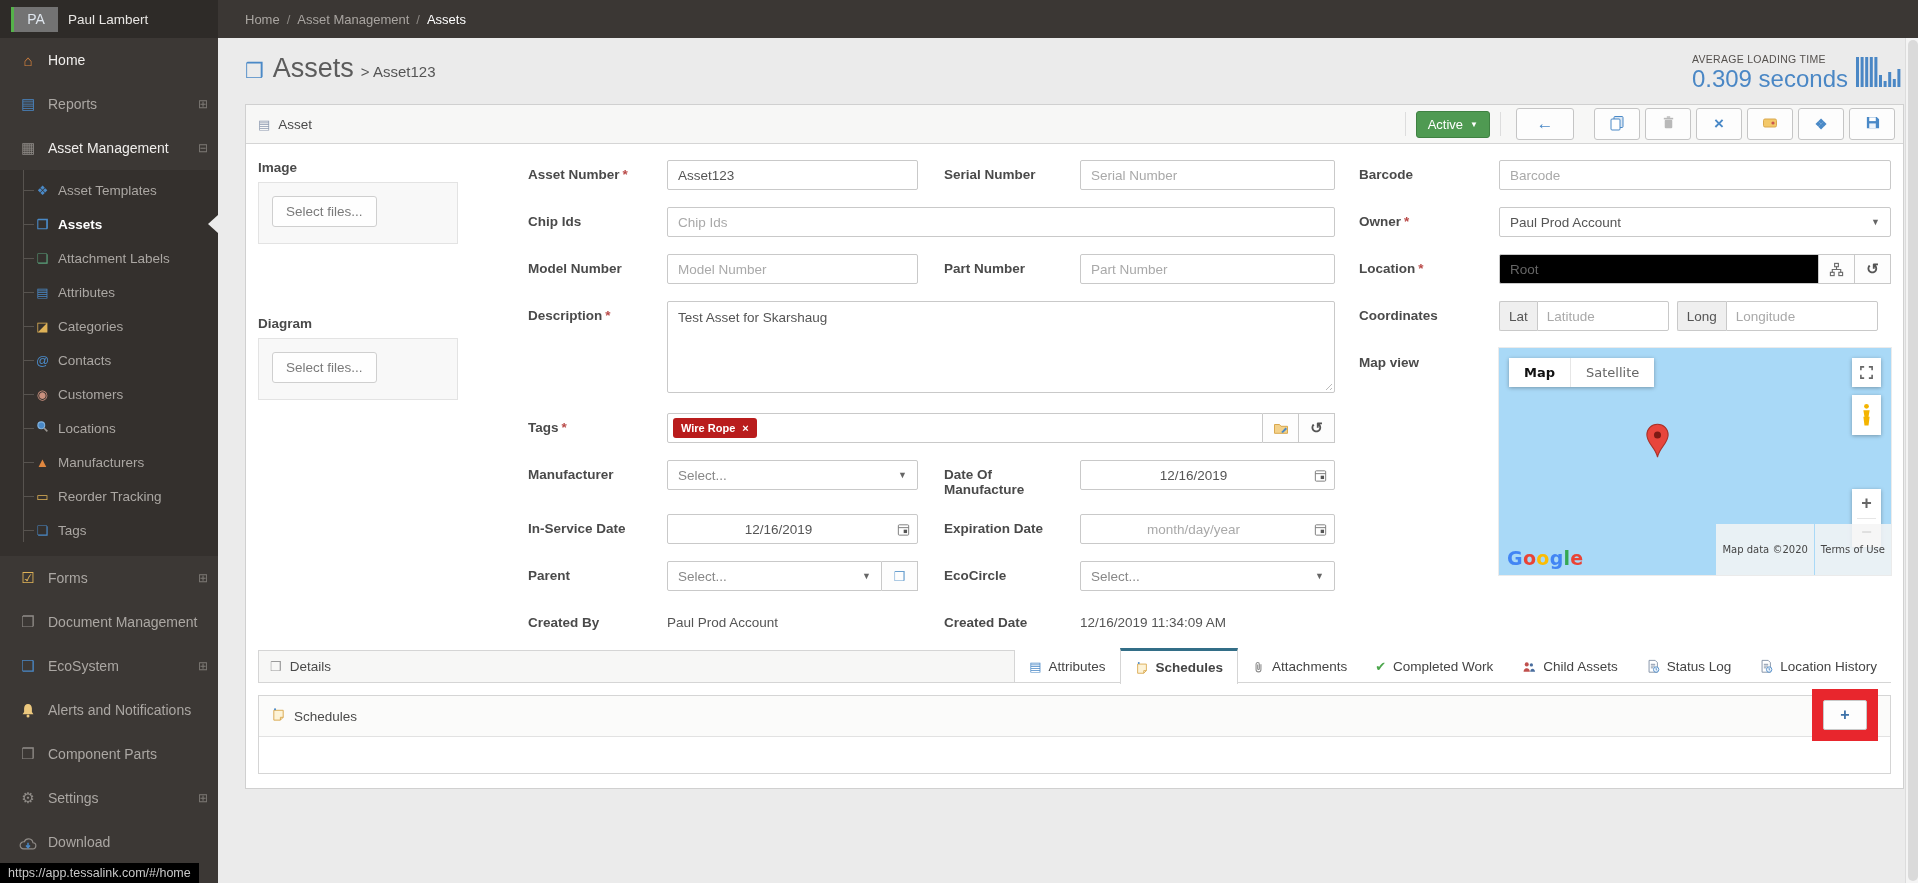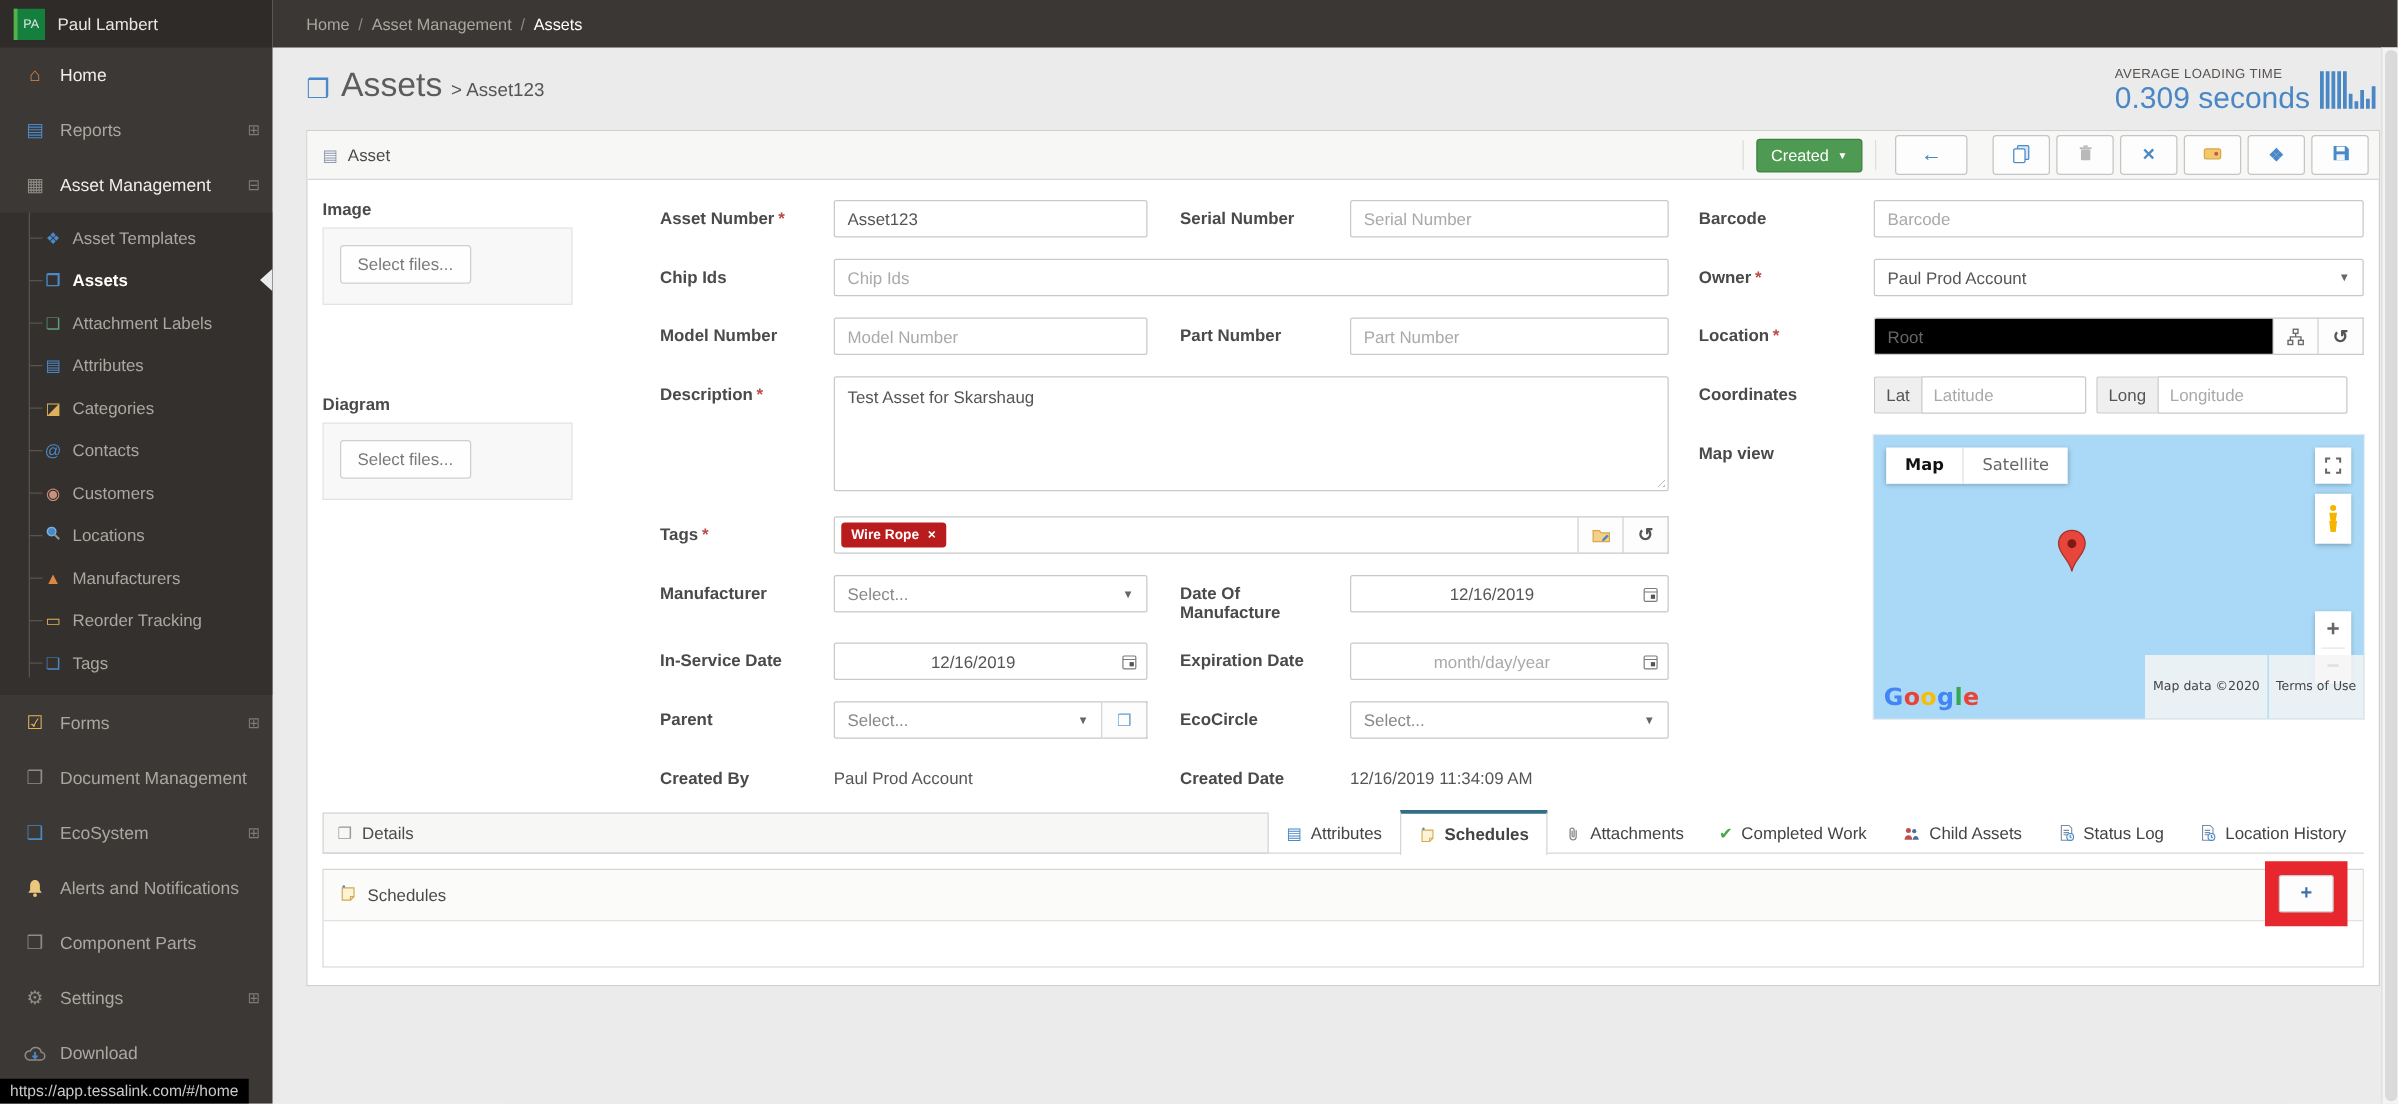--- a/index.html
+++ b/index.html
@@ -2,22 +2,22 @@
 <html><head>
 <meta charset="utf-8">
 <style>
   html,body{margin:0;padding:0;width:1918px;height:883px;overflow:hidden;
     background:#ebebeb;font-family:"Liberation Sans",sans-serif;font-size:13.5px;color:#555;}
   .app{display:flex;width:1918px;height:883px;position:relative;}
 
   
   .sidebar{width:218px;flex-shrink:0;background:#3c3835;color:#aba7a3;position:relative;overflow:hidden;}
   .user-bar{height:38px;background:#2e2b28;display:flex;align-items:center;padding-left:11px;}
-  .avatar{width:25px;height:25px;background:#15803d;border-left:3px solid #55b24a;color:#dfe6ee;
-    font-size:10px;display:flex;align-items:center;justify-content:center;box-sizing:border-box;}
+  .avatar{width:47px;height:25px;background:#737373;border-left:3px solid #55b24a;color:#dfe6ee;
+    font-size:14px;display:flex;align-items:center;justify-content:center;box-sizing:border-box;}
   .user-name{margin-left:10px;color:#e8e6e3;font-size:13.5px;}
   .nav-item{height:44px;display:flex;align-items:center;padding:0 10px 0 15px;font-size:14px;position:relative;cursor:pointer;}
   .nico{width:26px;margin-right:7px;font-size:15px;text-align:center;flex-shrink:0;}
   .nico svg{vertical-align:middle;}
   .nlabel{flex:1;white-space:nowrap;}
   .on{color:#f0eeec;}
   .expander{color:#7d7975;font-size:12px;margin-left:4px;}
   .c-orange{color:#e0873f;} .c-blue{color:#4a89c7;} .c-gray{color:#908c88;}
   .c-yellow{color:#dfb257;} .c-green{color:#5aa17a;} .c-tan{color:#c9907e;} .c-lblue{color:#6aa0cf;}
   .submenu{background:#34302d;padding:3px 0 9px;position:relative;}
@@ -333,21 +333,21 @@
         </div>
       </div>
 
       <div class="panel">
 
         <div class="panel-toolbar">
           <span class="pt-icon">▤</span>
           <span class="pt-title">Asset</span>
           <div class="vdiv"></div>
           <div class="btn-active">
-            <span>Created</span>
+            <span>Active</span>
             <span class="crt">▼</span>
           </div>
           <div class="vdiv"></div>
           <div class="tbtn tbtn-wide">
             <span class="g-blue">←</span>
           </div>
           <div class="tbtn tbtn-gap">
             <span><svg width="16" height="16" viewBox="0 0 16 16">
                   <rect x="5" y="1.5" width="9" height="11" rx="1" fill="#dbe7f3" stroke="#4a89c7"></rect>
                   <rect x="2" y="4" width="9" height="11" rx="1" fill="#fff" stroke="#4a89c7"></rect>

